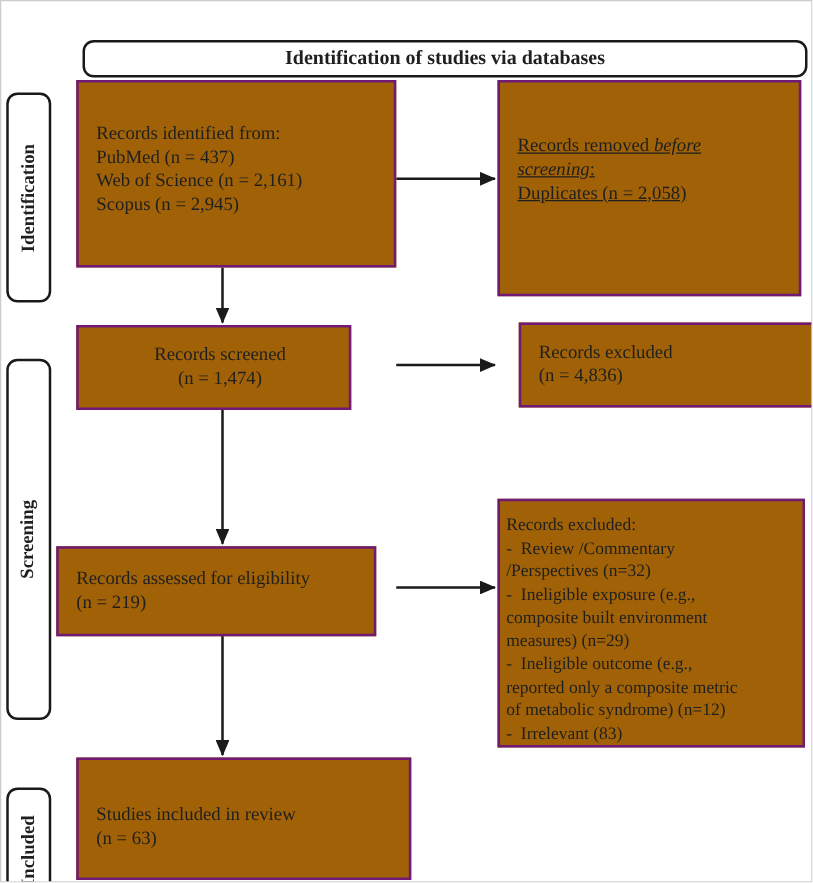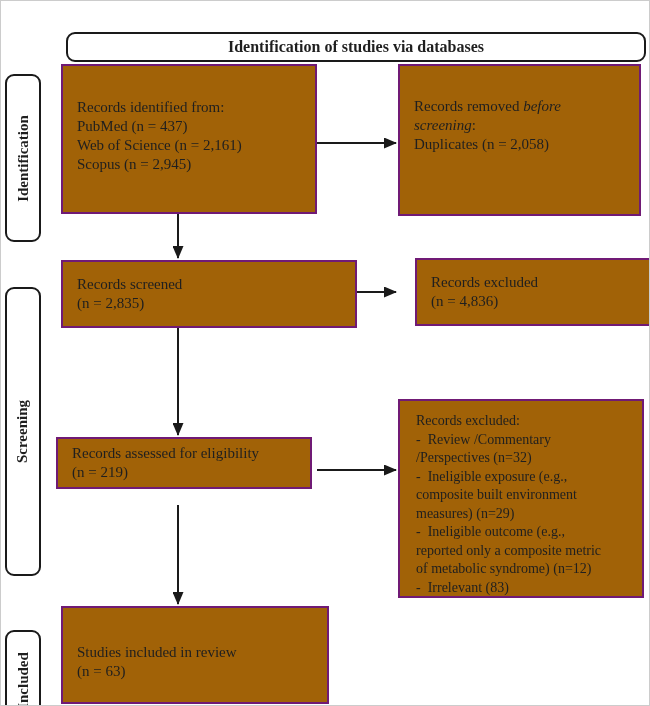--- a/index.html
+++ b/index.html
@@ -49,28 +49,28 @@
     display: flex;
     flex-direction: column;
     justify-content: center;
     font-size: 15px;
     line-height: 19px;
     padding-left: 14px;
     padding-right: 4px;
   }
   .fbox .line { white-space: pre; }
   .b-identified { left: 60px;  top: 63px;  width: 256px; height: 150px; padding-bottom: 6px; }
-  .b-removed    { left: 397px; top: 63px;  width: 243px; height: 152px; padding-bottom: 29px; }
-  .b-screened   { left: 60px;  top: 259px; width: 296px; height: 68px; }
+  .b-removed    { left: 397px; top: 63px;  width: 243px; height: 173px; padding-bottom: 29px; text-decoration: underline; }
+  .b-screened   { left: 60px;  top: 259px; width: 220px; height: 68px; align-items: center; }
   .b-excluded1  { left: 414px; top: 257px; width: 243px; height: 68px; }
-  .b-assessed   { left: 55px;  top: 436px; width: 256px; height: 52px; }
+  .b-assessed   { left: 44px;  top: 436px; width: 256px; height: 72px; }
   .b-excluded2  {
     left: 397px; top: 398px; width: 246px; height: 199px;
     font-size: 14px; line-height: 18.5px;
-    justify-content: flex-start; padding: 11px 6px 8px 16px;
+    justify-content: flex-start; padding: 11px 6px 8px 5px;
   }
   .b-included   { left: 60px;  top: 605px; width: 268px; height: 98px; padding-top: 14px; }
   em { font-style: italic; }
 </style>
 </head>
 <body>
 
 <div class="canvas">
 
   <svg class="arrows" width="650" height="706" viewBox="0 0 650 706">
@@ -109,21 +109,21 @@
     </div>
 
   <div class="fbox b-removed">
       <div class="line"><span>Records removed </span><em>before</em></div>
       <div class="line"><em>screening</em><span>:</span></div>
       <div class="line"><span>Duplicates (n = 2,058)</span></div>
     </div>
 
   <div class="fbox b-screened">
       <div class="line">Records screened</div>
-      <div class="line">(n = 2,835)</div>
+      <div class="line">(n = 1,474)</div>
     </div>
 
   <div class="fbox b-excluded1">
       <div class="line">Records excluded</div>
       <div class="line">(n = 4,836)</div>
     </div>
 
   <div class="fbox b-assessed">
       <div class="line">Records assessed for eligibility</div>
       <div class="line">(n = 219)</div>

